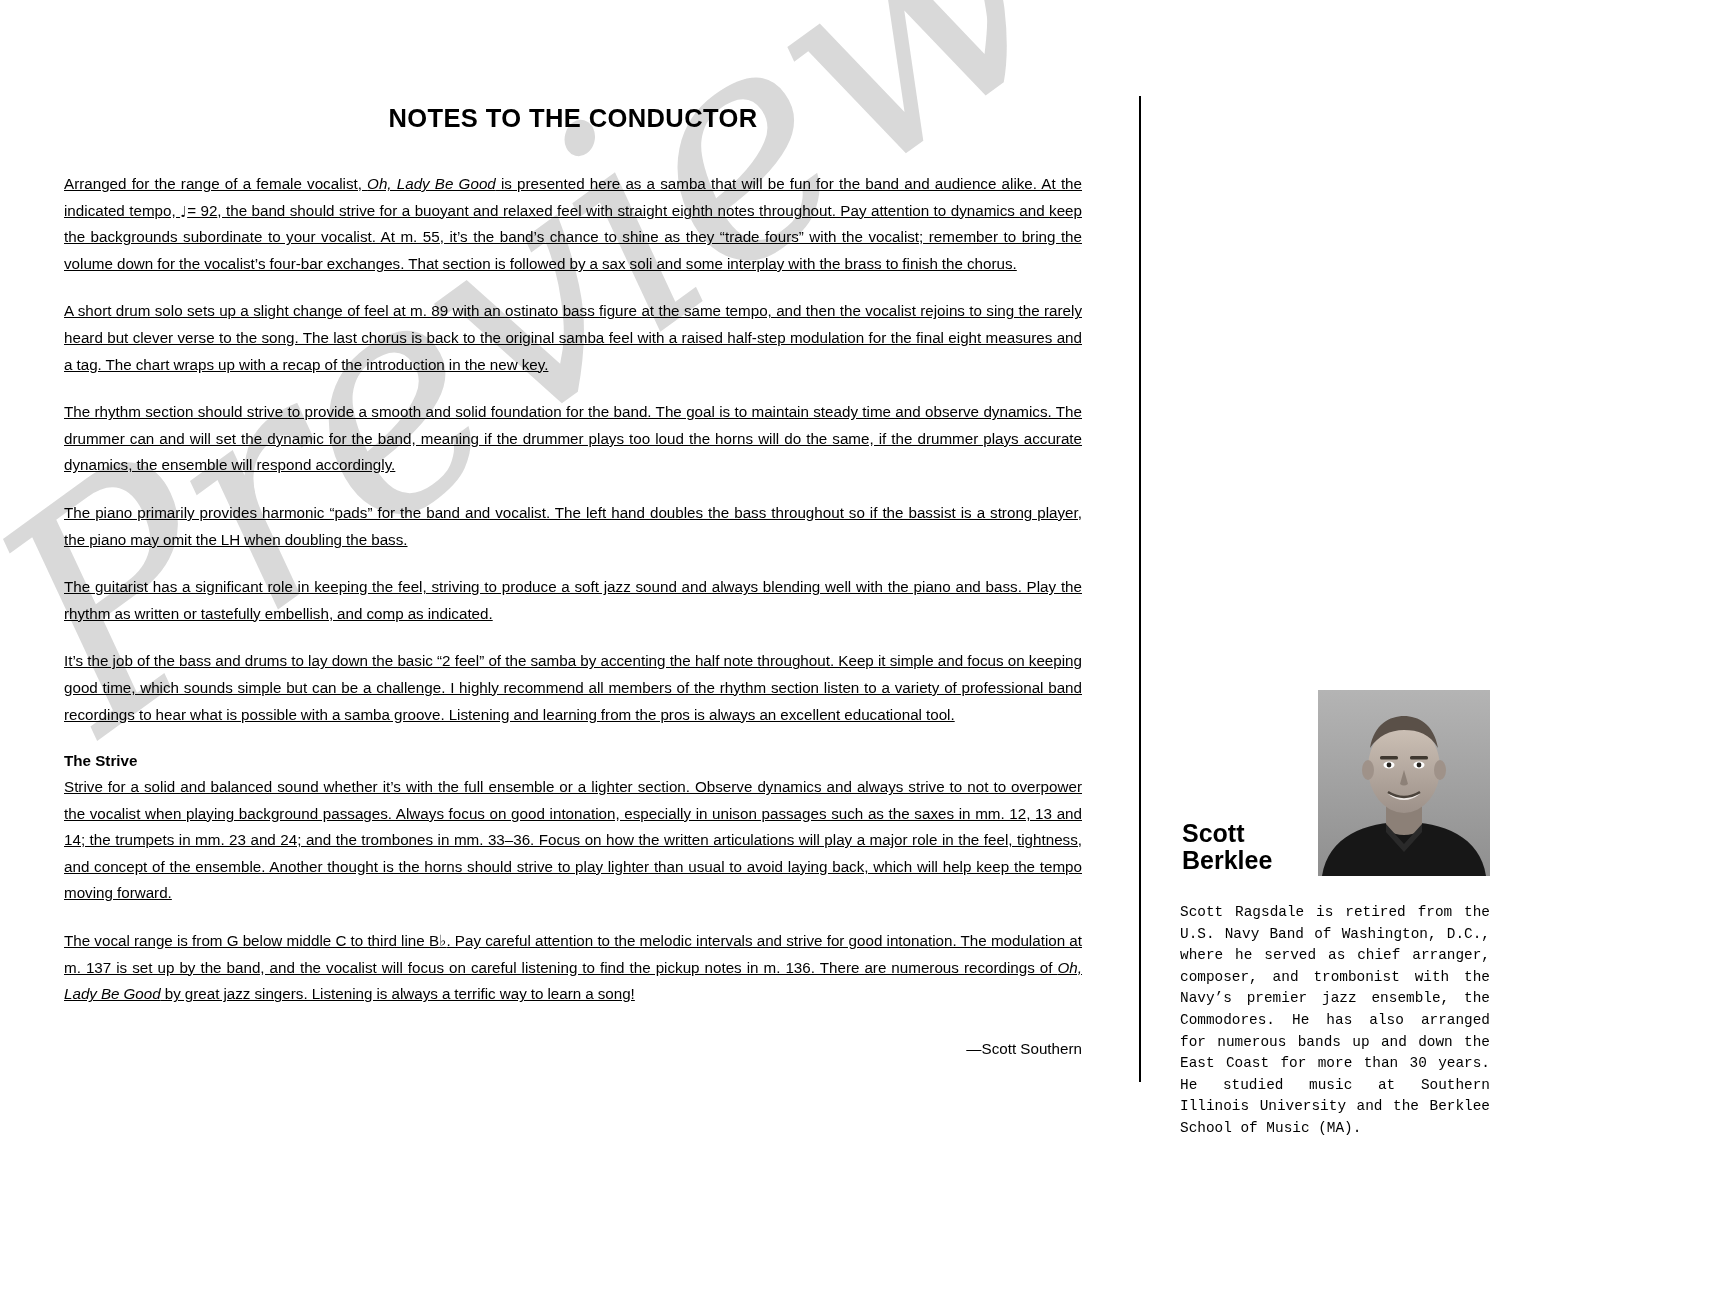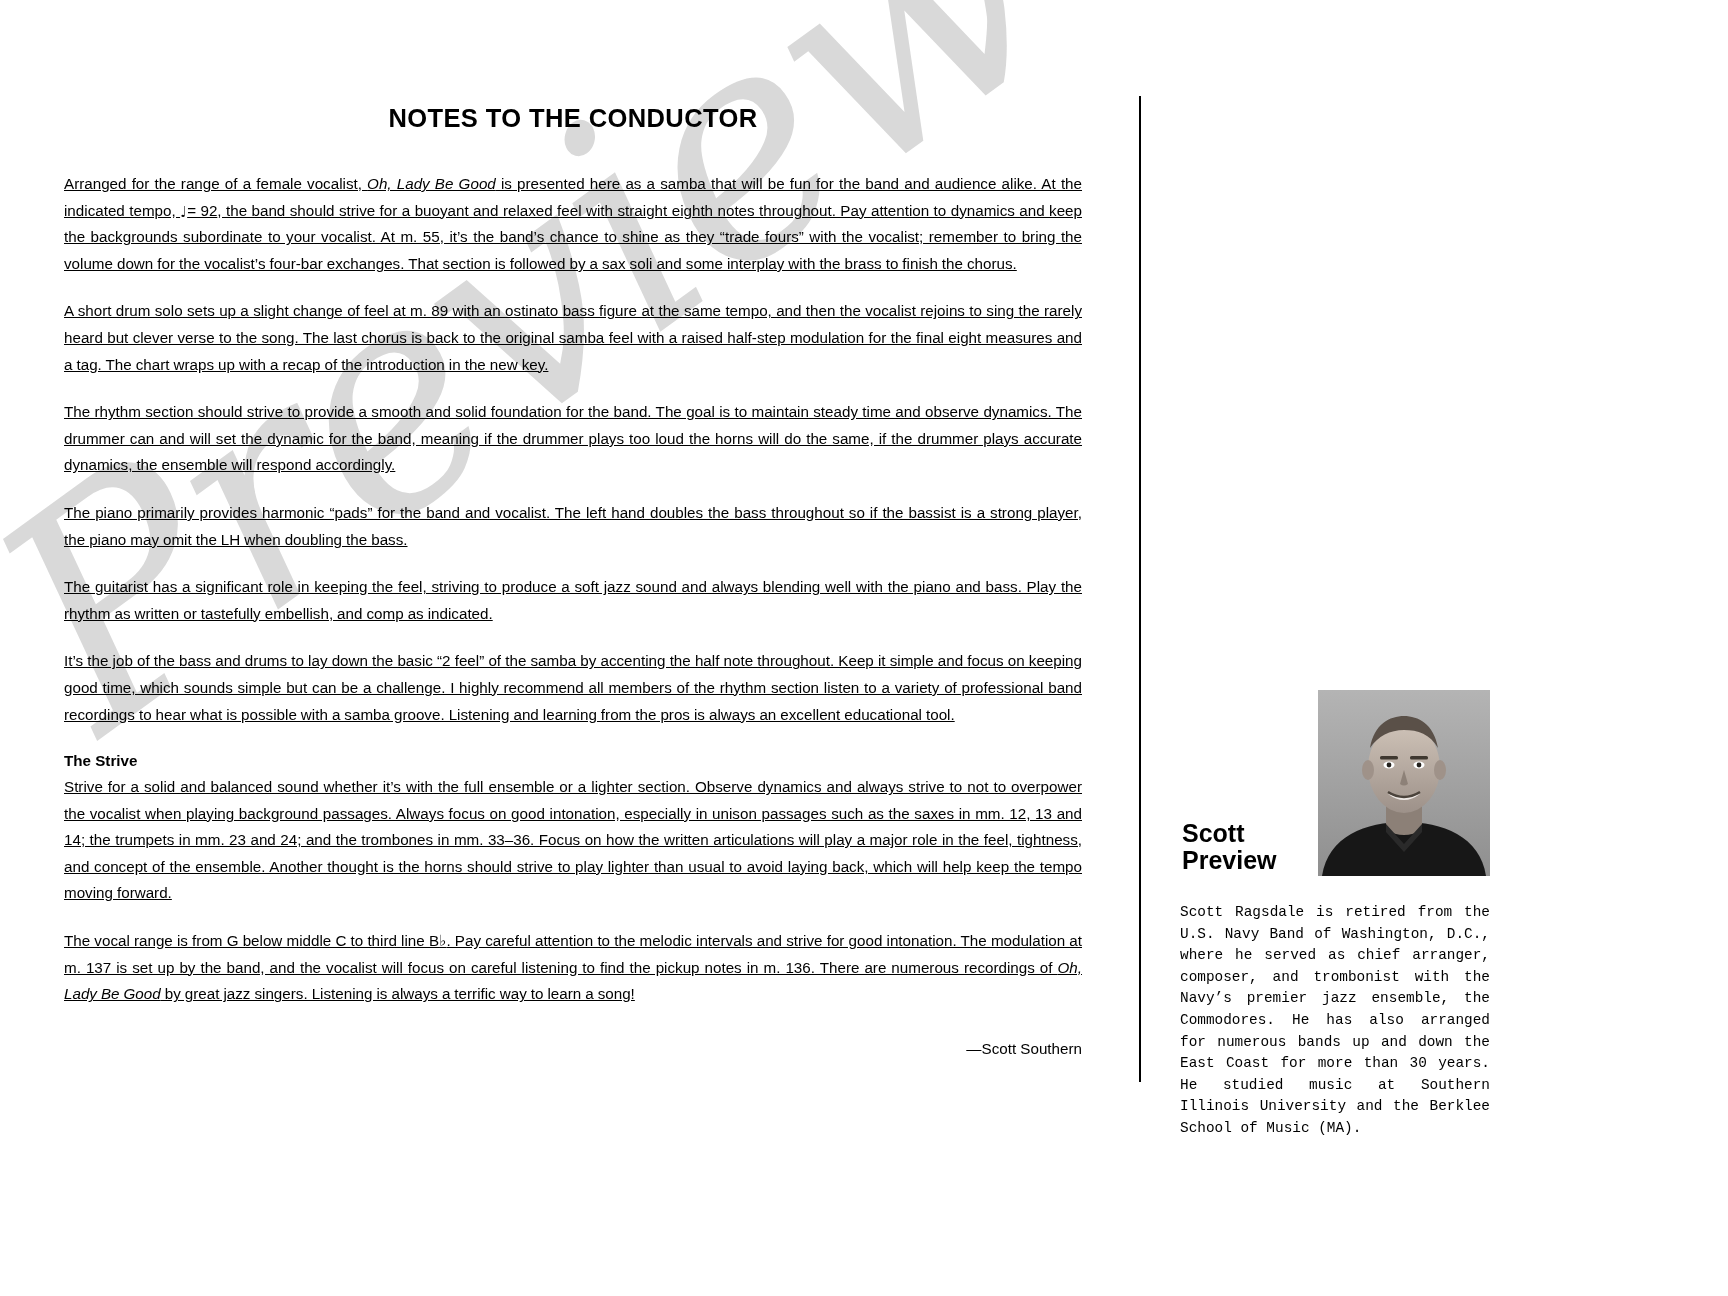--- a/index.html
+++ b/index.html
@@ -210,21 +210,21 @@
         <p class="body-par"><span>The vocal range is from G below middle C to third line B</span><span class="flat">♭</span><span>. Pay careful attention to the melodic intervals and strive for good intonation. The modulation at m. 137 is set up by the band, and the vocalist will focus on careful listening to find the pickup notes in m. 136. There are numerous recordings of </span><i class="title-italic">Oh, Lady Be Good</i><span> by great jazz singers. Listening is always a terrific way to learn a song!</span></p>
       </div>
 
 
       <div id="signature">—Scott Southern</div>
     </div>
 
     <div id="sidebar">
       <div id="composer-row">
         <div id="composer-name">Scott
-Preview</div>
+Berklee</div>
         <div id="composer-photo">
           <svg viewBox="0 0 172 186" preserveAspectRatio="none" aria-hidden="true">
             <defs>
               <linearGradient id="bgGrad" x1="0" y1="0" x2="0" y2="1">
                 <stop offset="0%" stop-color="#b4b4b4"></stop>
                 <stop offset="100%" stop-color="#8f8f8f"></stop>
               </linearGradient>
               <linearGradient id="skinGrad" x1="0" y1="0" x2="0" y2="1">
                 <stop offset="0%" stop-color="#cfc3b8"></stop>
                 <stop offset="100%" stop-color="#9d9189"></stop>

